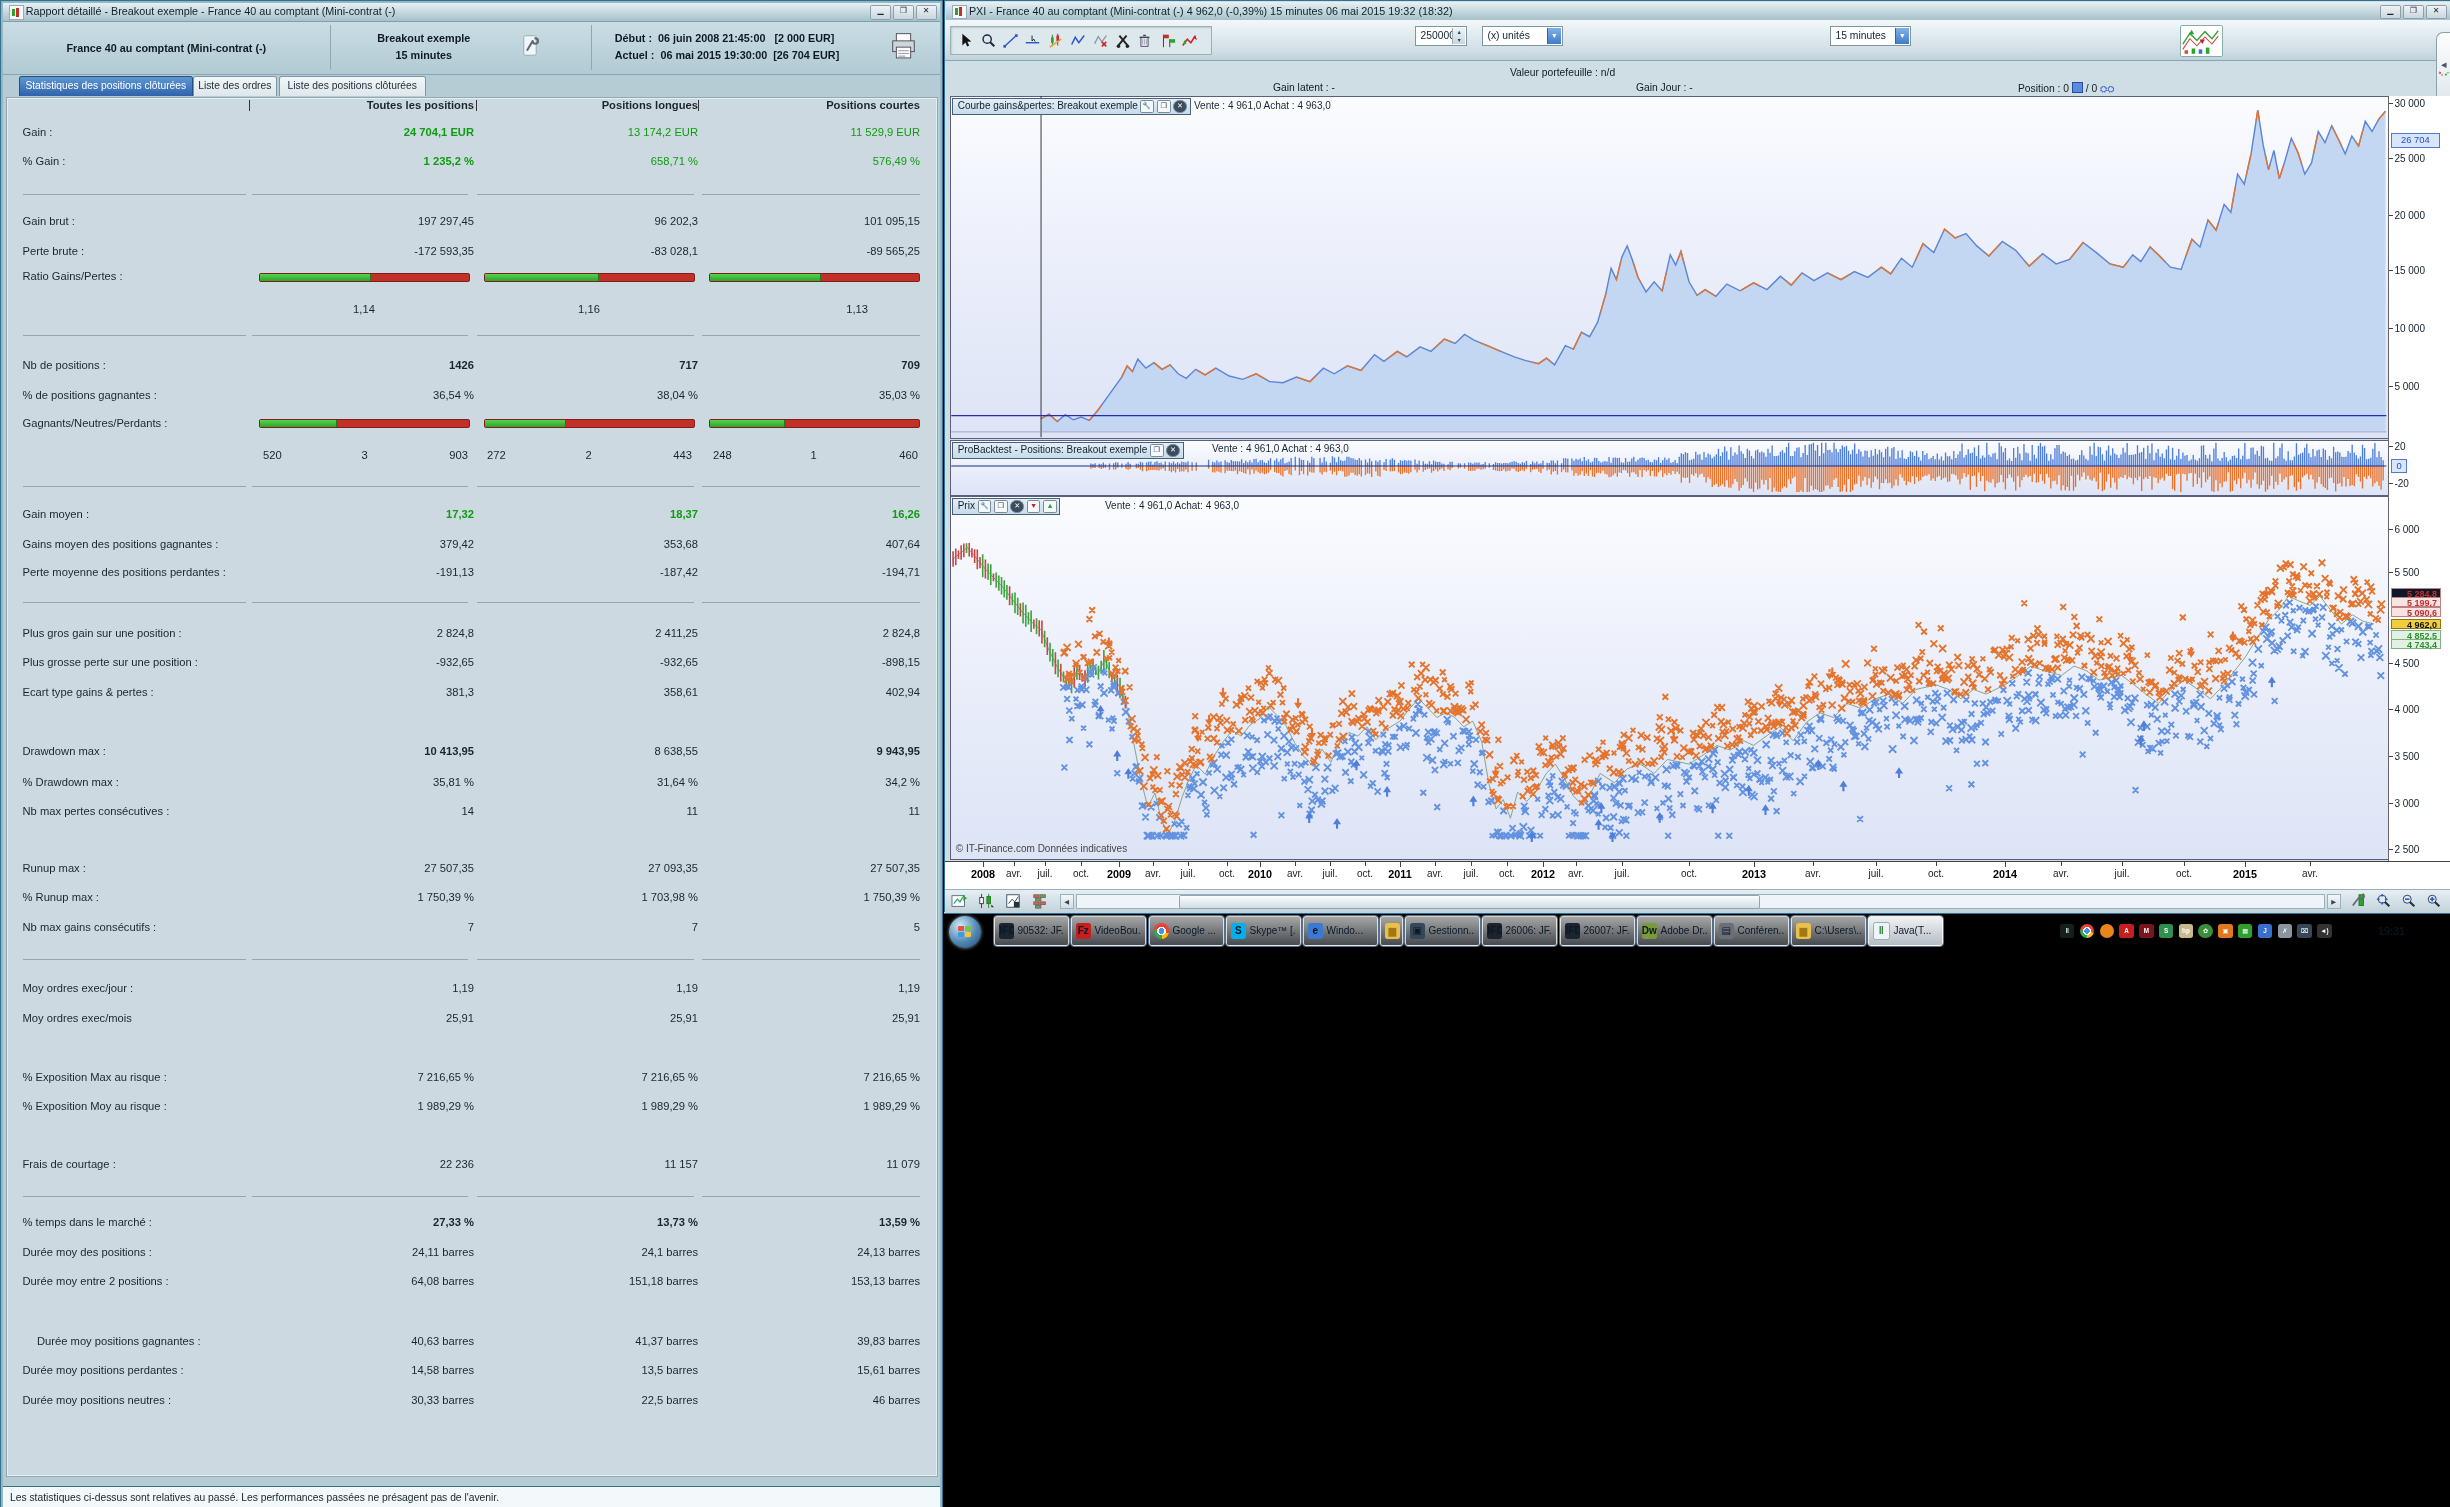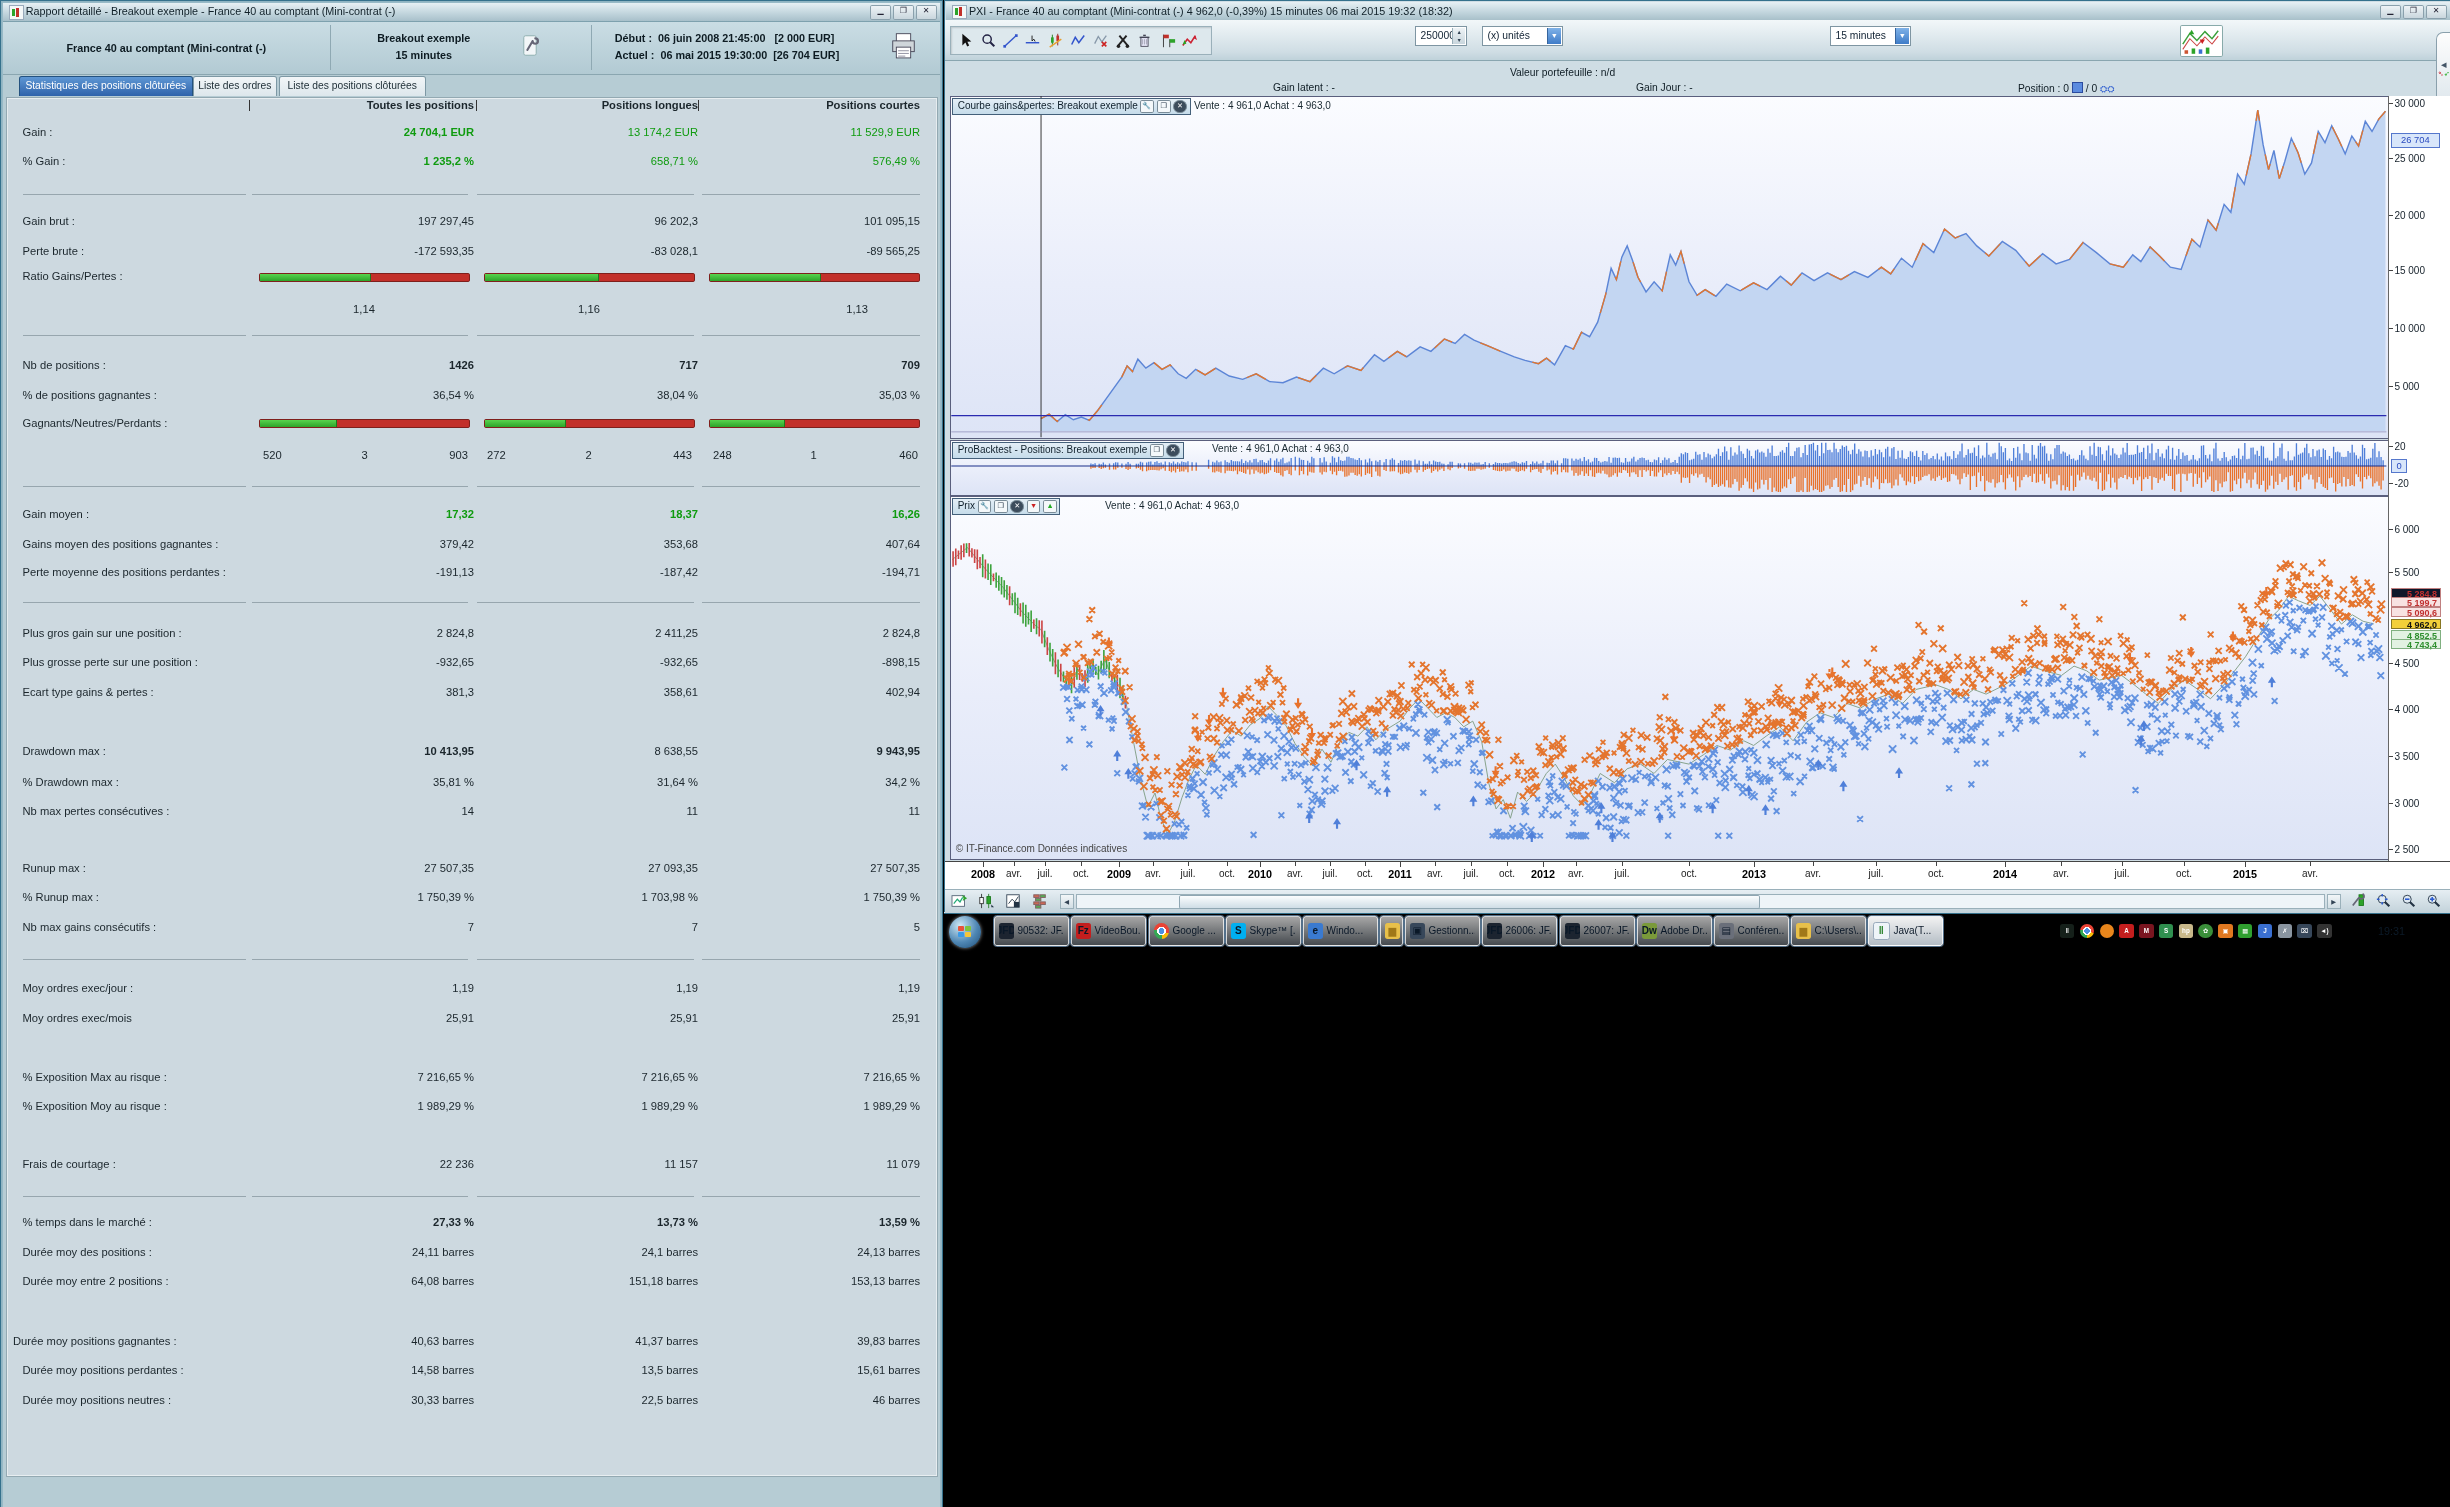--- a/index.html
+++ b/index.html
@@ -321,33 +321,36 @@
         <div class="rv b" style="left: 518px; top: 1215px;">13,73 %</div>
         <div class="rv b" style="left: 740px; top: 1215px;">13,59 %</div>
         <div class="rl" style="left: 21.5px; top: 1245px;">Durée moy des positions :</div>
         <div class="rv" style="left: 294px; top: 1245px;">24,11 barres</div>
         <div class="rv" style="left: 518px; top: 1245px;">24,1 barres</div>
         <div class="rv" style="left: 740px; top: 1245px;">24,13 barres</div>
         <div class="rl" style="left: 21.5px; top: 1274px;">Durée moy entre 2 positions :</div>
         <div class="rv" style="left: 294px; top: 1274px;">64,08 barres</div>
         <div class="rv" style="left: 518px; top: 1274px;">151,18 barres</div>
         <div class="rv" style="left: 740px; top: 1274px;">153,13 barres</div>
-        <div class="rl" style="left: 12px; top: 1334px;">Durée moy positions gagnantes :</div>
+        <div class="rl" style="left: 36px; top: 1334px;">Durée moy positions gagnantes :</div>
         <div class="rv" style="left: 294px; top: 1334px;">40,63 barres</div>
         <div class="rv" style="left: 518px; top: 1334px;">41,37 barres</div>
         <div class="rv" style="left: 740px; top: 1334px;">39,83 barres</div>
         <div class="rl" style="left: 21.5px; top: 1363px;">Durée moy positions perdantes :</div>
         <div class="rv" style="left: 294px; top: 1363px;">14,58 barres</div>
         <div class="rv" style="left: 518px; top: 1363px;">13,5 barres</div>
         <div class="rv" style="left: 740px; top: 1363px;">15,61 barres</div>
         <div class="rl" style="left: 21.5px; top: 1393px;">Durée moy positions neutres :</div>
         <div class="rv" style="left: 294px; top: 1393px;">30,33 barres</div>
         <div class="rv" style="left: 518px; top: 1393px;">22,5 barres</div>
         <div class="rv" style="left: 740px; top: 1393px;">46 barres</div>
       </div>
+    <div id="lstatus">
+      <span>Les statistiques ci-dessus sont relatives au passé. Les performances passées ne présagent pas de l'avenir.</span>
+    </div>
   </div>
 
   <div id="ra">
     <div id="rw">
       <div class="tbar" style="left:0.9px;top:0.9px;right:0.9px">
         <span class="candle-ico">
           <i style="left:1.8px;top:2.7px;height:7.2px;background:#2da32a"></i>
             <i style="left:6.3px;top:1.8px;height:9px;background:#c2302a"></i>
         </span>
         <span class="ttext">PXI - France 40 au comptant (Mini-contrat  (-)    4 962,0 (-0,39%)    15 minutes   06 mai 2015 19:32 (18:32)</span>

